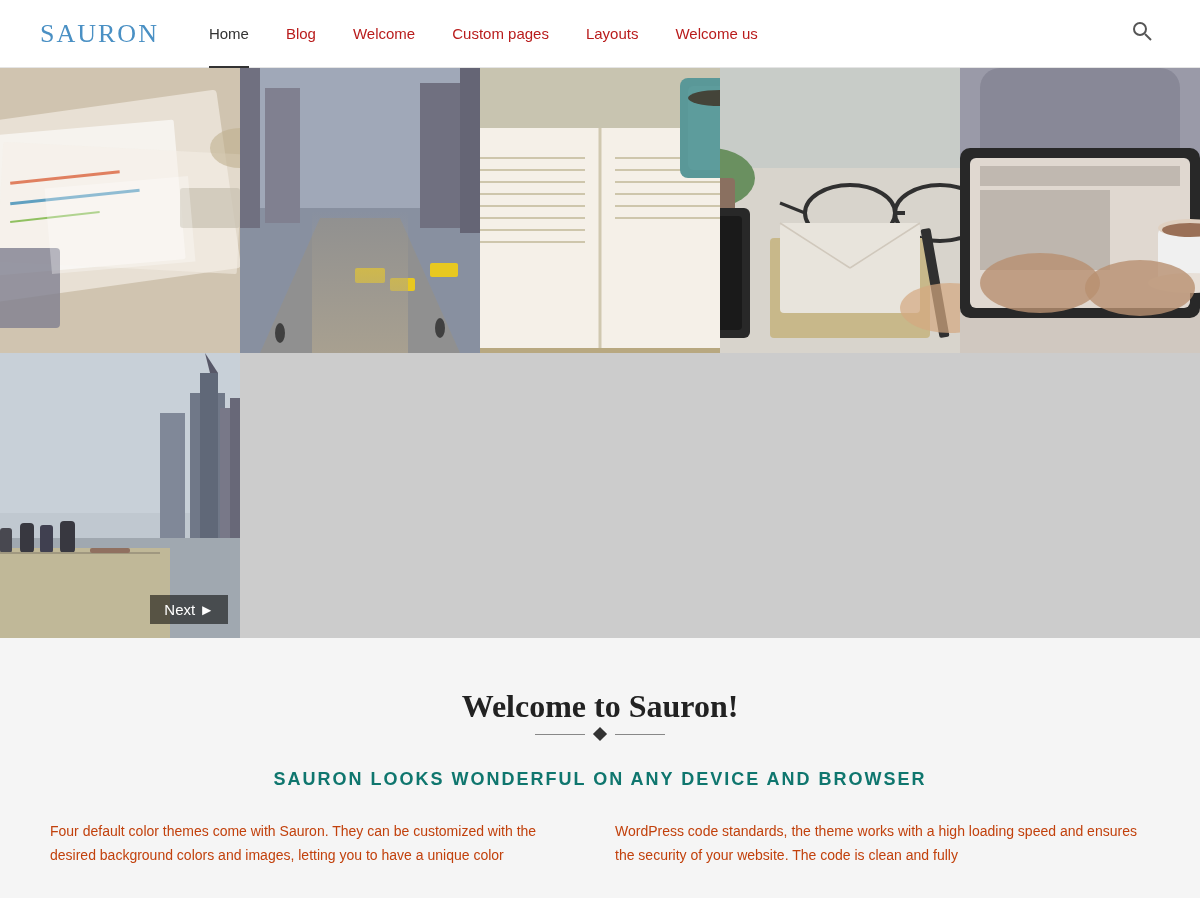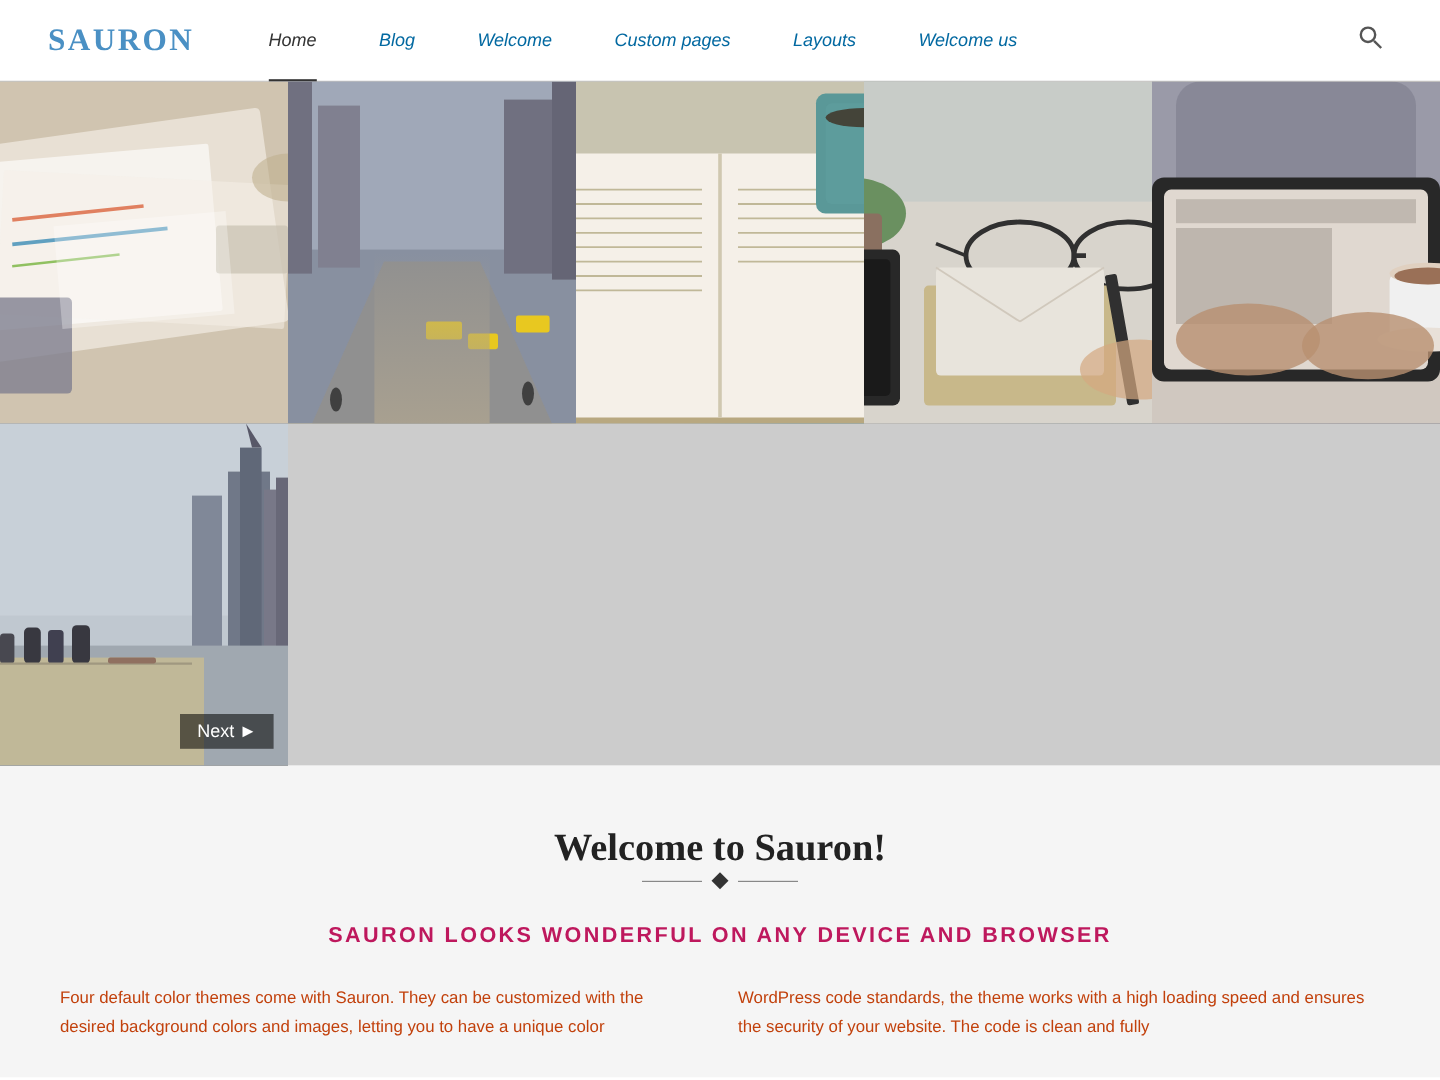--- a/index.html
+++ b/index.html
@@ -9,37 +9,36 @@
     header {
       display: flex;
       align-items: center;
       padding: 0 40px;
       height: 68px;
       border-bottom: 1px solid #e5e5e5;
       background: #fff;
     }
     .logo {
       font-size: 26px;
-      font-weight: 700;
+      font-weight: 400;
       color: #333;
       letter-spacing: 2px;
-      margin-right: 44px;
+      margin-right: 32px;
       font-family: Georgia, serif;
     }
     .logo span { color: #4a90c4; }
     nav {
       display: flex;
       align-items: center;
-      gap: 16px;
+      gap: 1px;
       flex: 1;
-      font-style: italic;
     }
     nav a {
       text-decoration: none;
-      color: #0369a1;
+      color: #b91c1c;
       font-size: 15px;
       padding: 0 18px;
       height: 68px;
       display: flex;
       align-items: center;
       position: relative;
     }
     nav a.active {
       color: #333;
       font-weight: 500;
@@ -122,21 +121,21 @@
     .divider-diamond {
       width: 10px;
       height: 10px;
       background: #333;
       transform: rotate(45deg);
     }
     .sub-heading {
       font-size: 18px;
       font-weight: 600;
       letter-spacing: 2px;
-      color: #be185d;
+      color: #0f766e;
       text-transform: uppercase;
       margin-bottom: 30px;
     }
     .two-col {
       display: grid;
       grid-template-columns: 1fr 1fr;
       gap: 30px;
       text-align: left;
       max-width: 1100px;
       margin: 0 auto;

